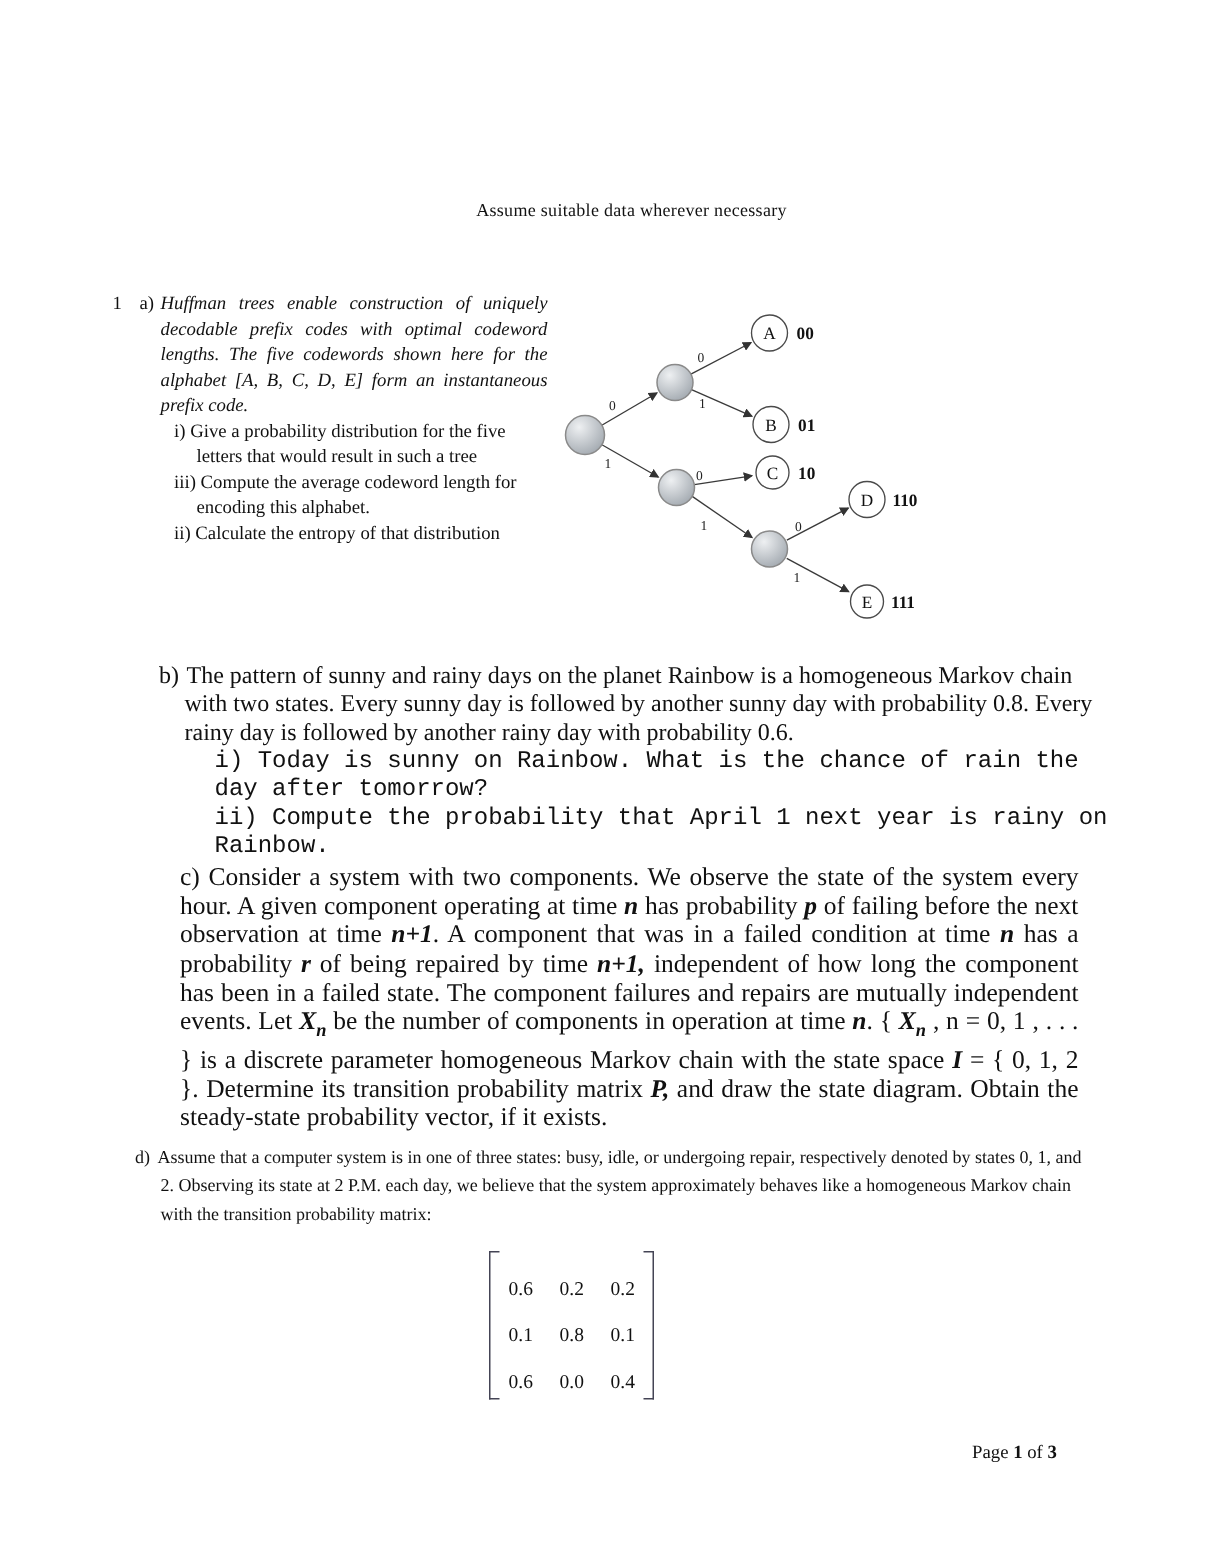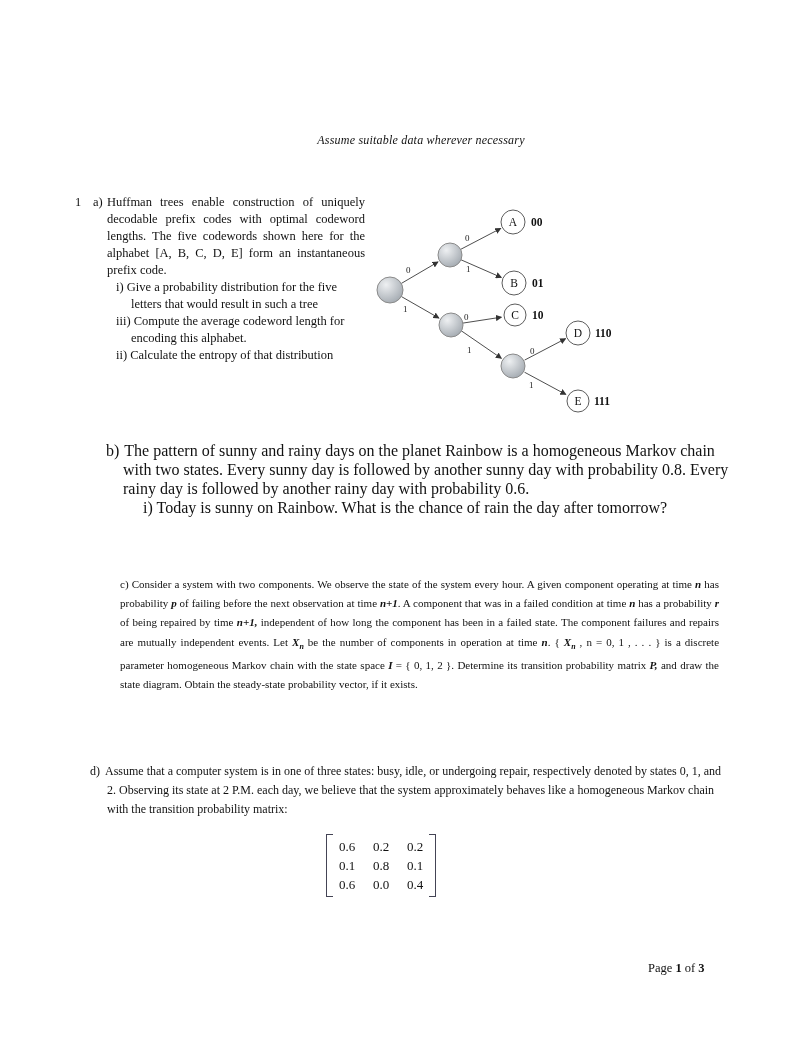--- a/index.html
+++ b/index.html
@@ -4,49 +4,49 @@
 <style>
   *{margin:0;padding:0;box-sizing:border-box;}
   html,body{background:#ffffff;}
   .page{
     position:relative;width:808px;height:1045px;margin:0 auto;
     background:#ffffff;color:#111;
     font-family:"Liberation Serif", serif;overflow:hidden;
   }
   .note{
     position:absolute;top:133px;left:34px;right:0;
-    text-align:center;font-style:italic;font-size:12px;letter-spacing:0.2px;
+    text-align:center;font-size:12px;letter-spacing:0.2px;
   }
   
   .q1a{position:absolute;left:75px;top:194px;width:294px;font-size:12.5px;line-height:17px;}
   .q1a .qnum{position:absolute;left:0;top:0;}
   .q1a .plabel{position:absolute;left:18px;top:0;}
-  .q1a .intro{margin-left:32px;width:258px;text-align:justify;}
+  .q1a .intro{margin-left:32px;width:258px;text-align:justify;font-style:italic;}
   .q1a .items{margin-left:36px;width:256px;}
   .q1a .item{padding-left:20px;text-indent:-15px;}
   
   .tree{position:absolute;left:373px;top:195px;}
   .inode{fill:url(#nodeGrad);stroke:#8a8a8a;stroke-width:1;}
   .leaf{fill:#ffffff;stroke:#4a4a4a;stroke-width:0.9;}
   .leafletter{font-family:"Liberation Serif",serif;font-size:11.5px;fill:#111;text-anchor:middle;}
   .leafcode{font-family:"Liberation Serif",serif;font-size:11.5px;font-weight:bold;fill:#111;}
   .elabel{font-family:"Liberation Serif",serif;font-size:9px;fill:#222;}
   
   .qb{position:absolute;left:90px;top:441px;width:636px;font-size:16px;line-height:19px;margin-left:16px;}
   .hang{padding-left:17px;text-indent:-17px;}
   .plabel-inline{margin-right:5px;}
-  .qb .items{margin-left:37px;}
-  .qc{position:absolute;left:120px;top:575px;width:599px;font-size:11px;line-height:19.2px;text-align:justify;}
+  .qb .items{margin-left:37px;font-family:Liberation Mono, monospace;}
+  .qc{position:absolute;left:120px;top:575px;width:599px;font-size:17px;line-height:19.2px;text-align:justify;}
   .qd{position:absolute;left:90px;top:762px;width:634px;font-size:12px;line-height:19px;}
   .matrix{position:absolute;left:326px;top:834px;font-size:13px;line-height:19px;padding:3px 13px;}
   .matrix::before{content:"";position:absolute;left:0;top:0;bottom:0;width:6px;
     border:1.3px solid #445;border-right:none;}
   .matrix::after{content:"";position:absolute;right:0;top:0;bottom:0;width:6px;
     border:1.3px solid #445;border-left:none;}
-  .mrow{white-space:nowrap;}
+  .mrow{white-space:nowrap;margin-top:12px;}
   .mcell{display:inline-block;width:34px;}
   .mcell:last-child{width:auto;}
   .prove{position:absolute;left:137px;top:896px;font-size:13px;}
   .footer{position:absolute;left:648px;top:961px;font-size:12.5px;}
   
   .seg-b{font-weight:bold;}
   .seg-i{font-style:italic;}
   .seg-u{vertical-align:sub;font-size:0.72em;}
 </style>
 </head>
@@ -131,20 +131,21 @@
       <circle class="leaf" cx="205" cy="206" r="11"></circle>
       <text class="leafletter" x="205" y="210">E</text>
       <text class="leafcode" x="221" y="210">111</text>
     </g>
   </svg>
 
   <div class="qb">
     <p class="hang"><span class="plabel-inline">b)</span><span>The pattern of sunny and rainy days on the planet Rainbow is a homogeneous Markov chain with two states. Every sunny day is followed by another sunny day with probability 0.8. Every rainy day is followed by another rainy day with probability 0.6.</span></p>
     <div class="items">
       <div>i) Today is sunny on Rainbow. What is the chance of rain the day after tomorrow?</div>
+      <div>ii) Compute the probability that April 1 next year is rainy on Rainbow.</div>
     </div>
   </div>
 
   <div class="qc">
     <p><span>c) Consider a system with two components. We observe the state of the system every hour. A given component operating at time </span><span class="seg-b seg-i">n</span><span> has probability </span><span class="seg-b seg-i">p</span><span> of failing before the next observation at time </span><span class="seg-b seg-i">n+1</span><span>. A component that was in a failed condition at time </span><span class="seg-b seg-i">n</span><span> has a probability </span><span class="seg-b seg-i">r</span><span> of being repaired by time </span><span class="seg-b seg-i">n+1,</span><span> independent of how long the component has been in a failed state. The component failures and repairs are mutually independent events. Let </span><span class="seg-b seg-i">X</span><span class="seg-b seg-i seg-u">n</span><span> be the number of components in operation at time </span><span class="seg-b seg-i">n</span><span>. { </span><span class="seg-b seg-i">X</span><span class="seg-b seg-i seg-u">n</span><span> , n = 0, 1 , . . . } is a discrete parameter homogeneous Markov chain with the state space </span><span class="seg-b seg-i">I</span><span> = { 0, 1, 2 }. Determine its transition probability matrix </span><span class="seg-b seg-i">P,</span><span> and draw the state diagram. Obtain the steady-state probability vector, if it exists.</span></p>
   </div>
 
   <div class="qd">
     <p class="hang"><span class="plabel-inline">d)</span><span>Assume that a computer system is in one of three states: busy, idle, or undergoing repair, respectively denoted by states 0, 1, and 2. Observing its state at 2 P.M. each day, we believe that the system approximately behaves like a homogeneous Markov chain with the transition probability matrix:</span></p>
   </div>

